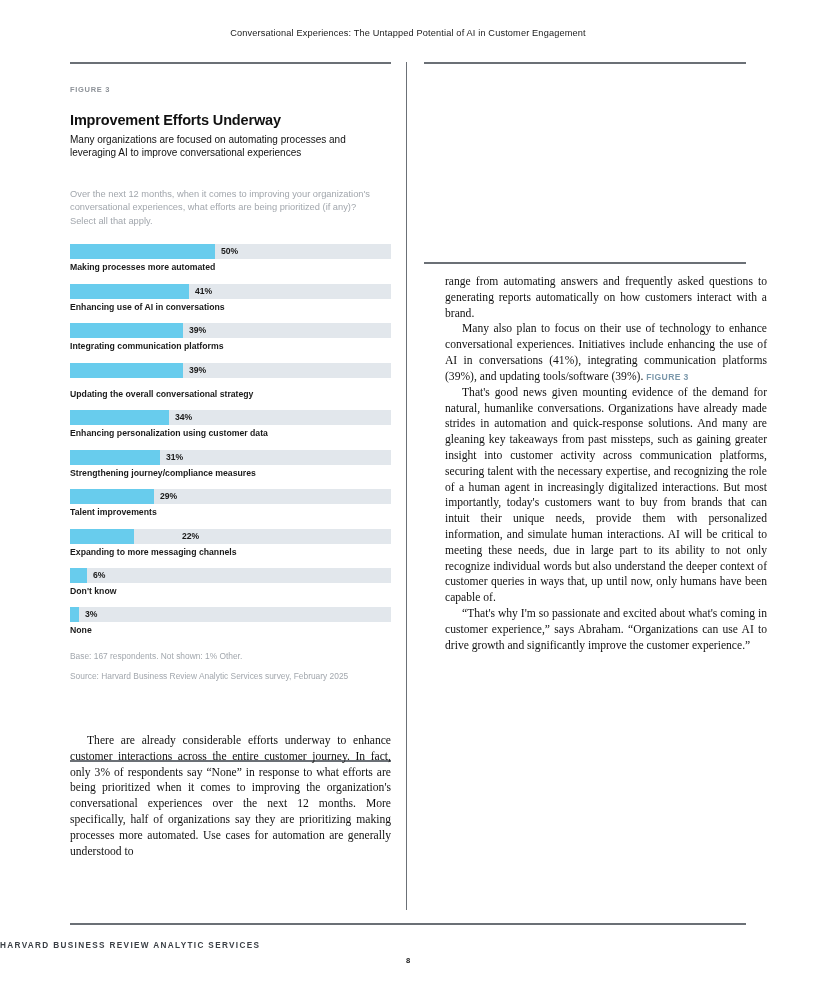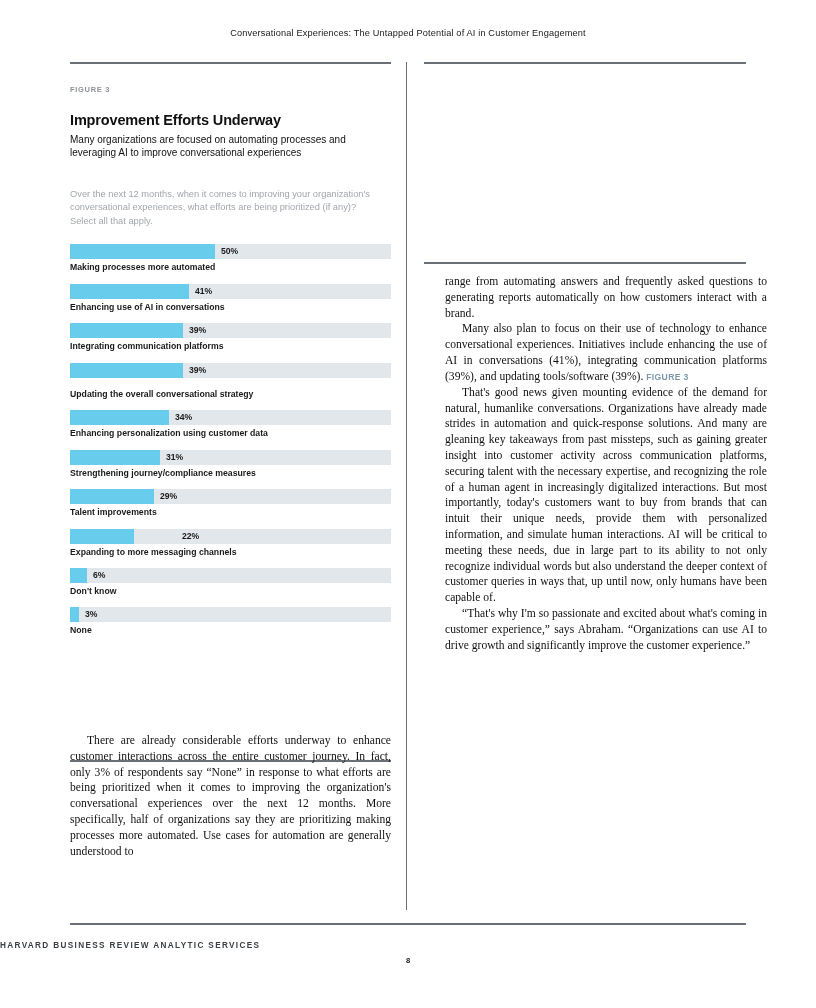--- a/index.html
+++ b/index.html
@@ -268,20 +268,24 @@
         </div>
         <div class="bar-row">
           <div class="bar-track">
             <div class="bar-fill" style="width: 9px; background: rgb(104, 204, 237);"></div>
             <div class="bar-value" style="left: 15px;">3%</div>
           </div>
           <div class="bar-label">None</div>
         </div>
       </div>
 
+    <div class="fig-notes">
+      <div class="fig-note">Base: 167 respondents. Not shown: 1% Other.</div>
+      <div class="fig-note">Source: Harvard Business Review Analytic Services survey, February 2025</div>
+    </div>
   </div>
 
   <div class="body-col body-left">
     <p class="indent">There are already considerable efforts underway to enhance customer interactions across the entire customer journey. In fact, only 3% of respondents say “None” in response to what efforts are being prioritized when it comes to improving the organization's conversational experiences over the next 12 months. More specifically, half of organizations say they are prioritizing making processes more automated. Use cases for automation are generally understood to</p>
   </div>
 
   <div class="body-col body-right">
     <p>range from automating answers and frequently asked questions to generating reports automatically on how customers interact with a brand.</p>
     <p class="indent"><span>Many also plan to focus on their use of technology to enhance conversational experiences. Initiatives include enhancing the use of AI in conversations (41%), integrating communication platforms (39%), and updating tools/software (39%).</span> <span class="figref">FIGURE 3</span></p>
     <p class="indent">That's good news given mounting evidence of the demand for natural, humanlike conversations. Organizations have already made strides in automation and quick-response solutions. And many are gleaning key takeaways from past missteps, such as gaining greater insight into customer activity across communication platforms, securing talent with the necessary expertise, and recognizing the role of a human agent in increasingly digitalized interactions. But most importantly, today's customers want to buy from brands that can intuit their unique needs, provide them with personalized information, and simulate human interactions. AI will be critical to meeting these needs, due in large part to its ability to not only recognize individual words but also understand the deeper context of customer queries in ways that, up until now, only humans have been capable of.</p>

